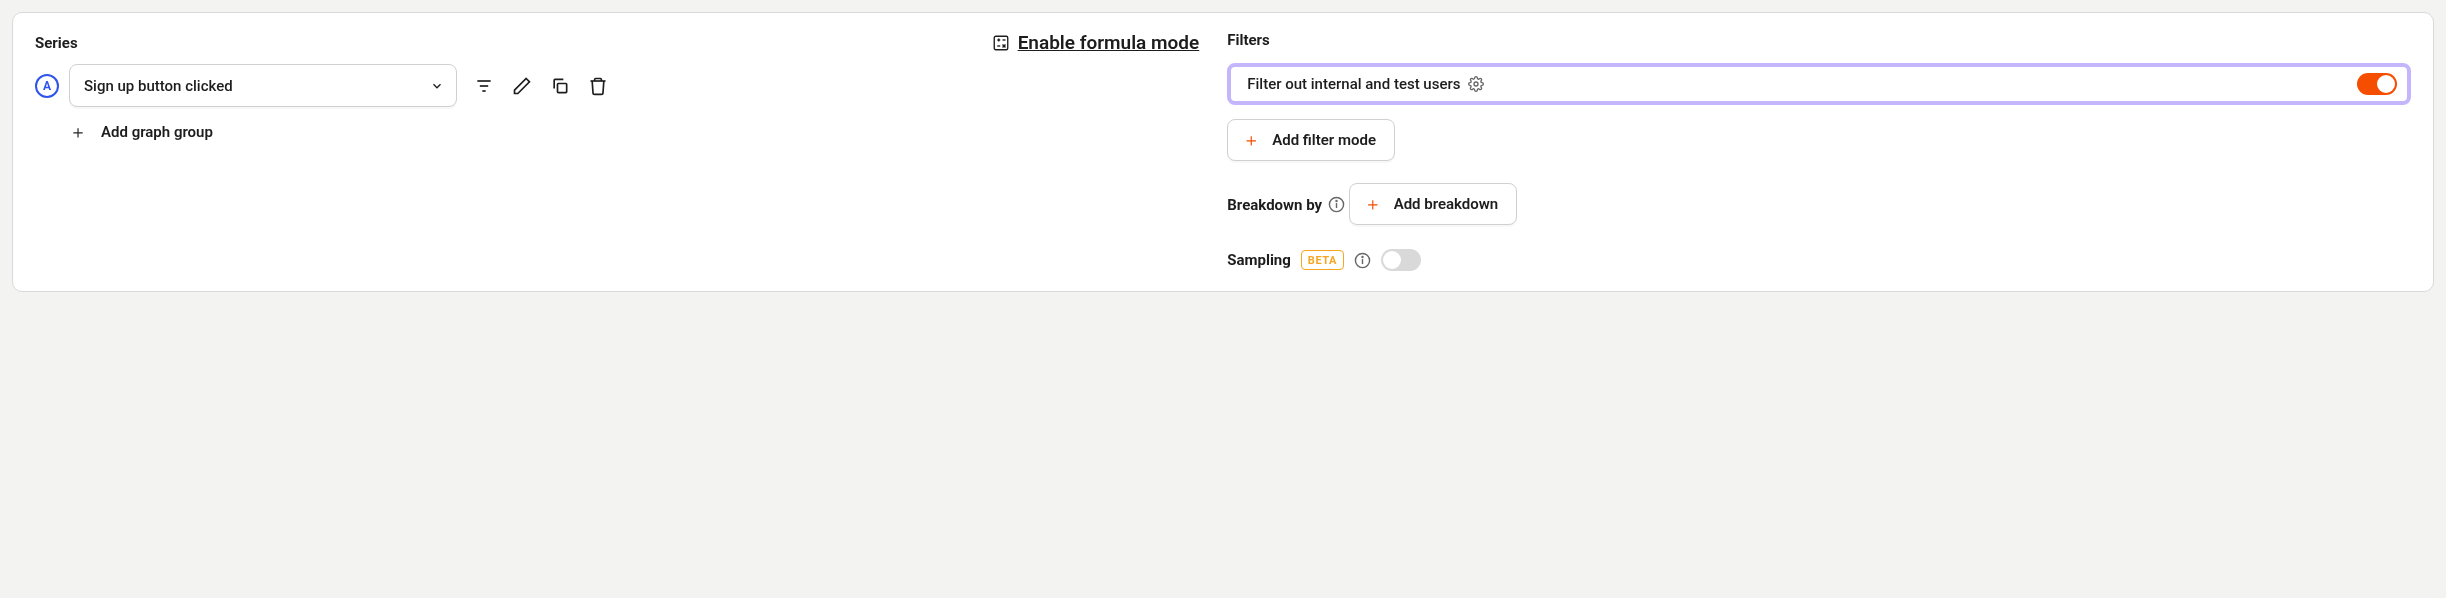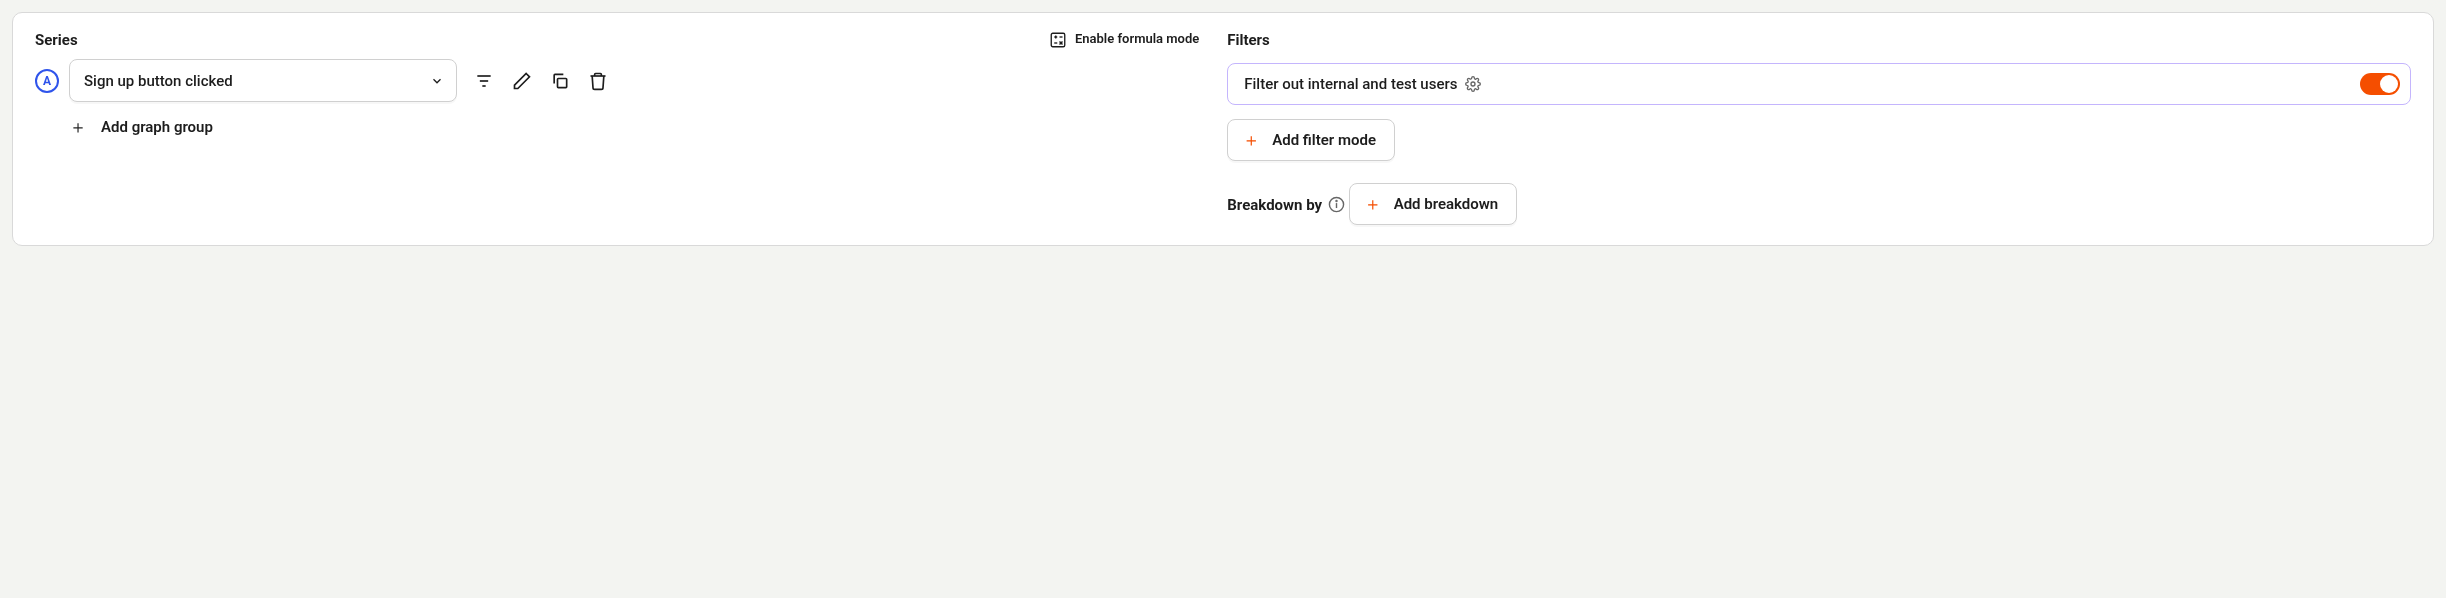--- a/index.html
+++ b/index.html
@@ -37,24 +37,26 @@
     .section-title {
       font-weight: 700;
       font-size: 15px;
     }
     .section-title.inline {
       display: inline-flex;
       gap: 6px;
     }
     .formula-toggle {
       display: inline-flex;
+      align-items: center;
       gap: 8px;
       font-weight: 600;
-      font-size: 13px;
-      cursor: pointer;
+      font-size: 19px;
+      cursor: pointer;
+      text-decoration: underline;
     }
     .series-row {
       display: flex;
       align-items: center;
       gap: 10px;
       margin-bottom: 16px;
     }
     .series-badge {
       width: 24px;
       height: 24px;
@@ -114,21 +116,21 @@
       font-weight: 600;
       font-size: 15px;
       cursor: pointer;
     }
     .add-plus {
       font-size: 18px;
       font-weight: 400;
       line-height: 1;
     }
     .filter-pill {
-      border: 1px solid #c4b5fd;
+      border: 4px solid #c4b5fd;
       border-radius: 8px;
       height: 42px;
       display: flex;
       align-items: center;
       padding: 0 10px 0 16px;
       font-size: 15px;
       font-weight: 500;
       gap: 10px;
       margin-bottom: 14px;
     }
@@ -311,15 +313,29 @@
               <circle cx="12" cy="7" r="0.7" fill="currentColor"></circle>
             </svg>
         </span>
       </div>
       <div class="btn-outline">
         <span class="plus-orange">＋</span>
         <span>Add breakdown</span>
       </div>
     </div>
 
+    <div class="sampling-row">
+      <span class="section-title">Sampling</span>
+      <span class="beta-tag">BETA</span>
+      <span class="muted-icon">
+        <svg width="17" height="17" viewBox="0 0 24 24" fill="none" stroke="currentColor" stroke-width="2">
+            <circle cx="12" cy="12" r="10"></circle>
+            <line x1="12" y1="10" x2="12" y2="17"></line>
+            <circle cx="12" cy="7" r="0.7" fill="currentColor"></circle>
+          </svg>
+      </span>
+      <span class="toggle off">
+          <span class="knob"></span>
+        </span>
+    </div>
   </div>
 
 </div>
 
 </body></html>

